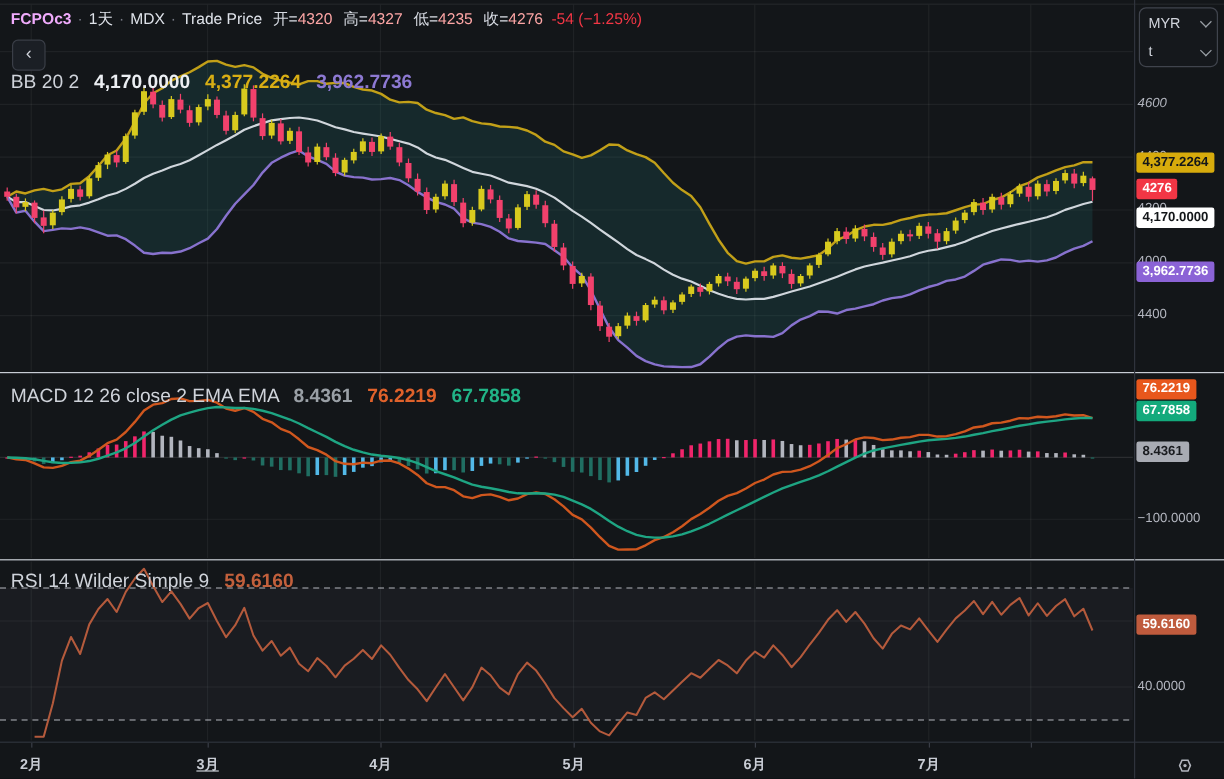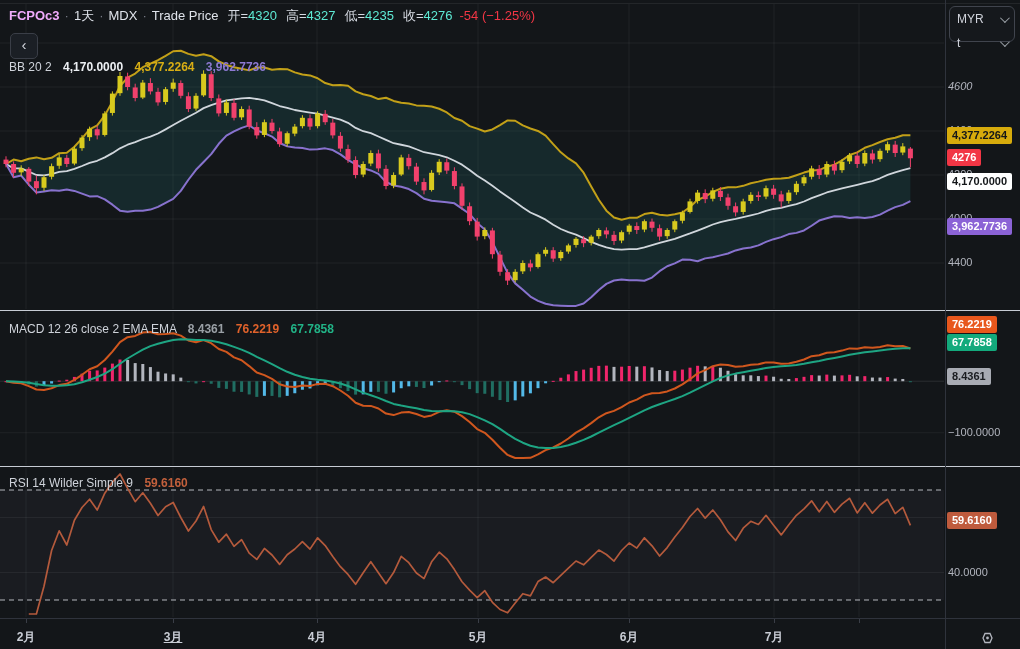--- a/index.html
+++ b/index.html
@@ -8,28 +8,28 @@
     background:#131619;
     font-family:"Liberation Sans","DejaVu Sans",sans-serif;
     color:#d6dae2;-webkit-font-smoothing:antialiased;
   }
   #chart-svg{position:absolute;left:0;top:0;z-index:1;}
   .hdr{position:absolute;left:9px;top:7px;font-size:13px;z-index:6;white-space:nowrap;}
   .hdr .sym{font-weight:700;color:#f0abfc;}
   .hdr .dot{color:#787b86;margin:0 5px;}
   .hdr .part{color:#dfe3ea;}
   .hdr .olabel{color:#d6dae2;margin-left:9px;}
-  .hdr .oval{color:#5eead4;}
+  .hdr .oval{color:#fca5a5;}
   .hdr .chg{color:#f23645;margin-left:7px;}
   .btn-back{
     position:absolute;left:10px;top:33px;width:26px;height:24px;z-index:6;
     background:#1b1f25;border:1px solid #3a3e47;border-radius:5px;
     color:#d1d4dc;font-size:15px;line-height:22px;text-align:center;cursor:pointer;
   }
-  .subrow{position:absolute;left:9px;font-size:12px;z-index:6;white-space:nowrap;}
+  .subrow{position:absolute;left:9px;font-size:16px;z-index:6;white-space:nowrap;}
   .subrow .t{color:#cfd3da;}
   .subrow .v{margin-left:8px;font-weight:600;}
   #bb-row{top:60px;}
   #bb-row .v1{color:#eceff3;}
   #bb-row .v2{color:#d8ae14;}
   #bb-row .v3{color:#8d79d2;}
   #macd-row{top:322px;}
   #macd-row .v1{color:#9aa0a6;}
   #macd-row .v2{color:#e0622b;}
   #macd-row .v3{color:#21b487;}
@@ -41,21 +41,21 @@
   .vsep{position:absolute;top:0;left:945px;width:1px;height:649px;background:#2f333c;z-index:4;}
   .topline{position:absolute;left:0;top:3px;width:1020px;height:1px;background:rgba(255,255,255,0.07);z-index:4;}
   .axis-label{
     position:absolute;left:947px;z-index:7;font-size:11px;font-weight:700;
     padding:2px 5px;border-radius:2px;white-space:nowrap;line-height:13px;
   }
   .tick{position:absolute;left:948px;z-index:5;font-size:11px;color:#b2b5be;white-space:nowrap;}
   .month{position:absolute;top:629px;z-index:5;font-size:12px;font-weight:600;color:#c9cdd5;transform:translateX(-50%);}
   .ttick{position:absolute;top:619px;width:1px;height:4px;background:#3a3e47;z-index:5;}
   .currency-box{
-    position:absolute;left:949px;top:6px;width:66px;height:36px;z-index:7;
+    position:absolute;left:949px;top:6px;width:66px;height:50px;z-index:7;
     border:1px solid #40444d;border-radius:6px;background:#15181c;box-sizing:border-box;
   }
   .cur-row{height:24px;display:flex;align-items:center;justify-content:space-between;padding:0 7px;cursor:pointer;}
   .cur-row .txt{font-size:12px;color:#d1d4dc;}
   .chev{width:6px;height:6px;border-right:1.5px solid #9aa0a6;border-bottom:1.5px solid #9aa0a6;transform:rotate(45deg) translateY(-2px);}
   .watermark{
     position:absolute;left:884px;top:596px;z-index:3;
     font-size:40px;letter-spacing:3px;color:rgba(222,230,242,0.92);
     font-weight:400;line-height:1;
   }

